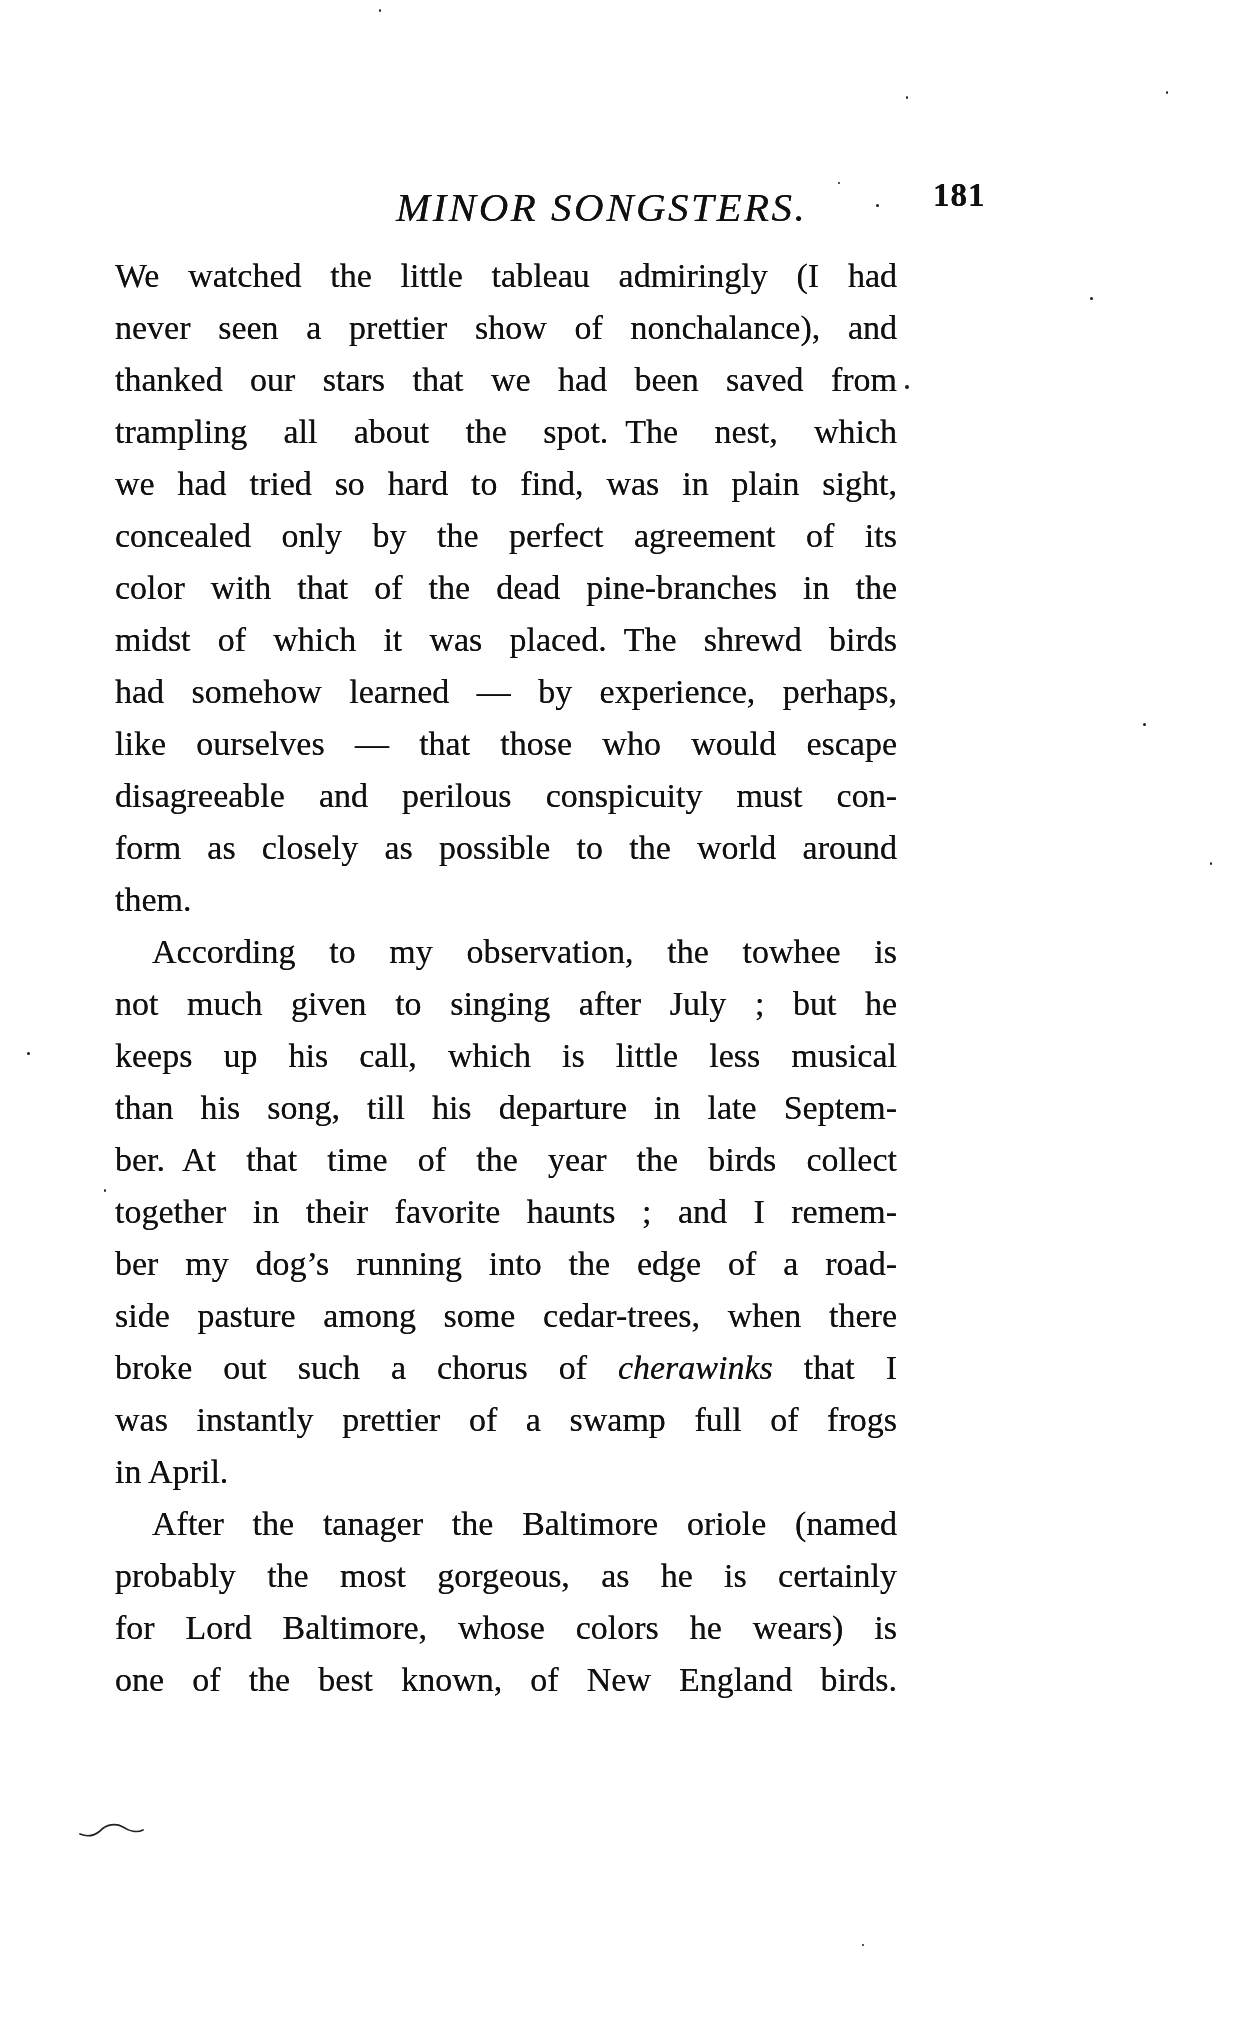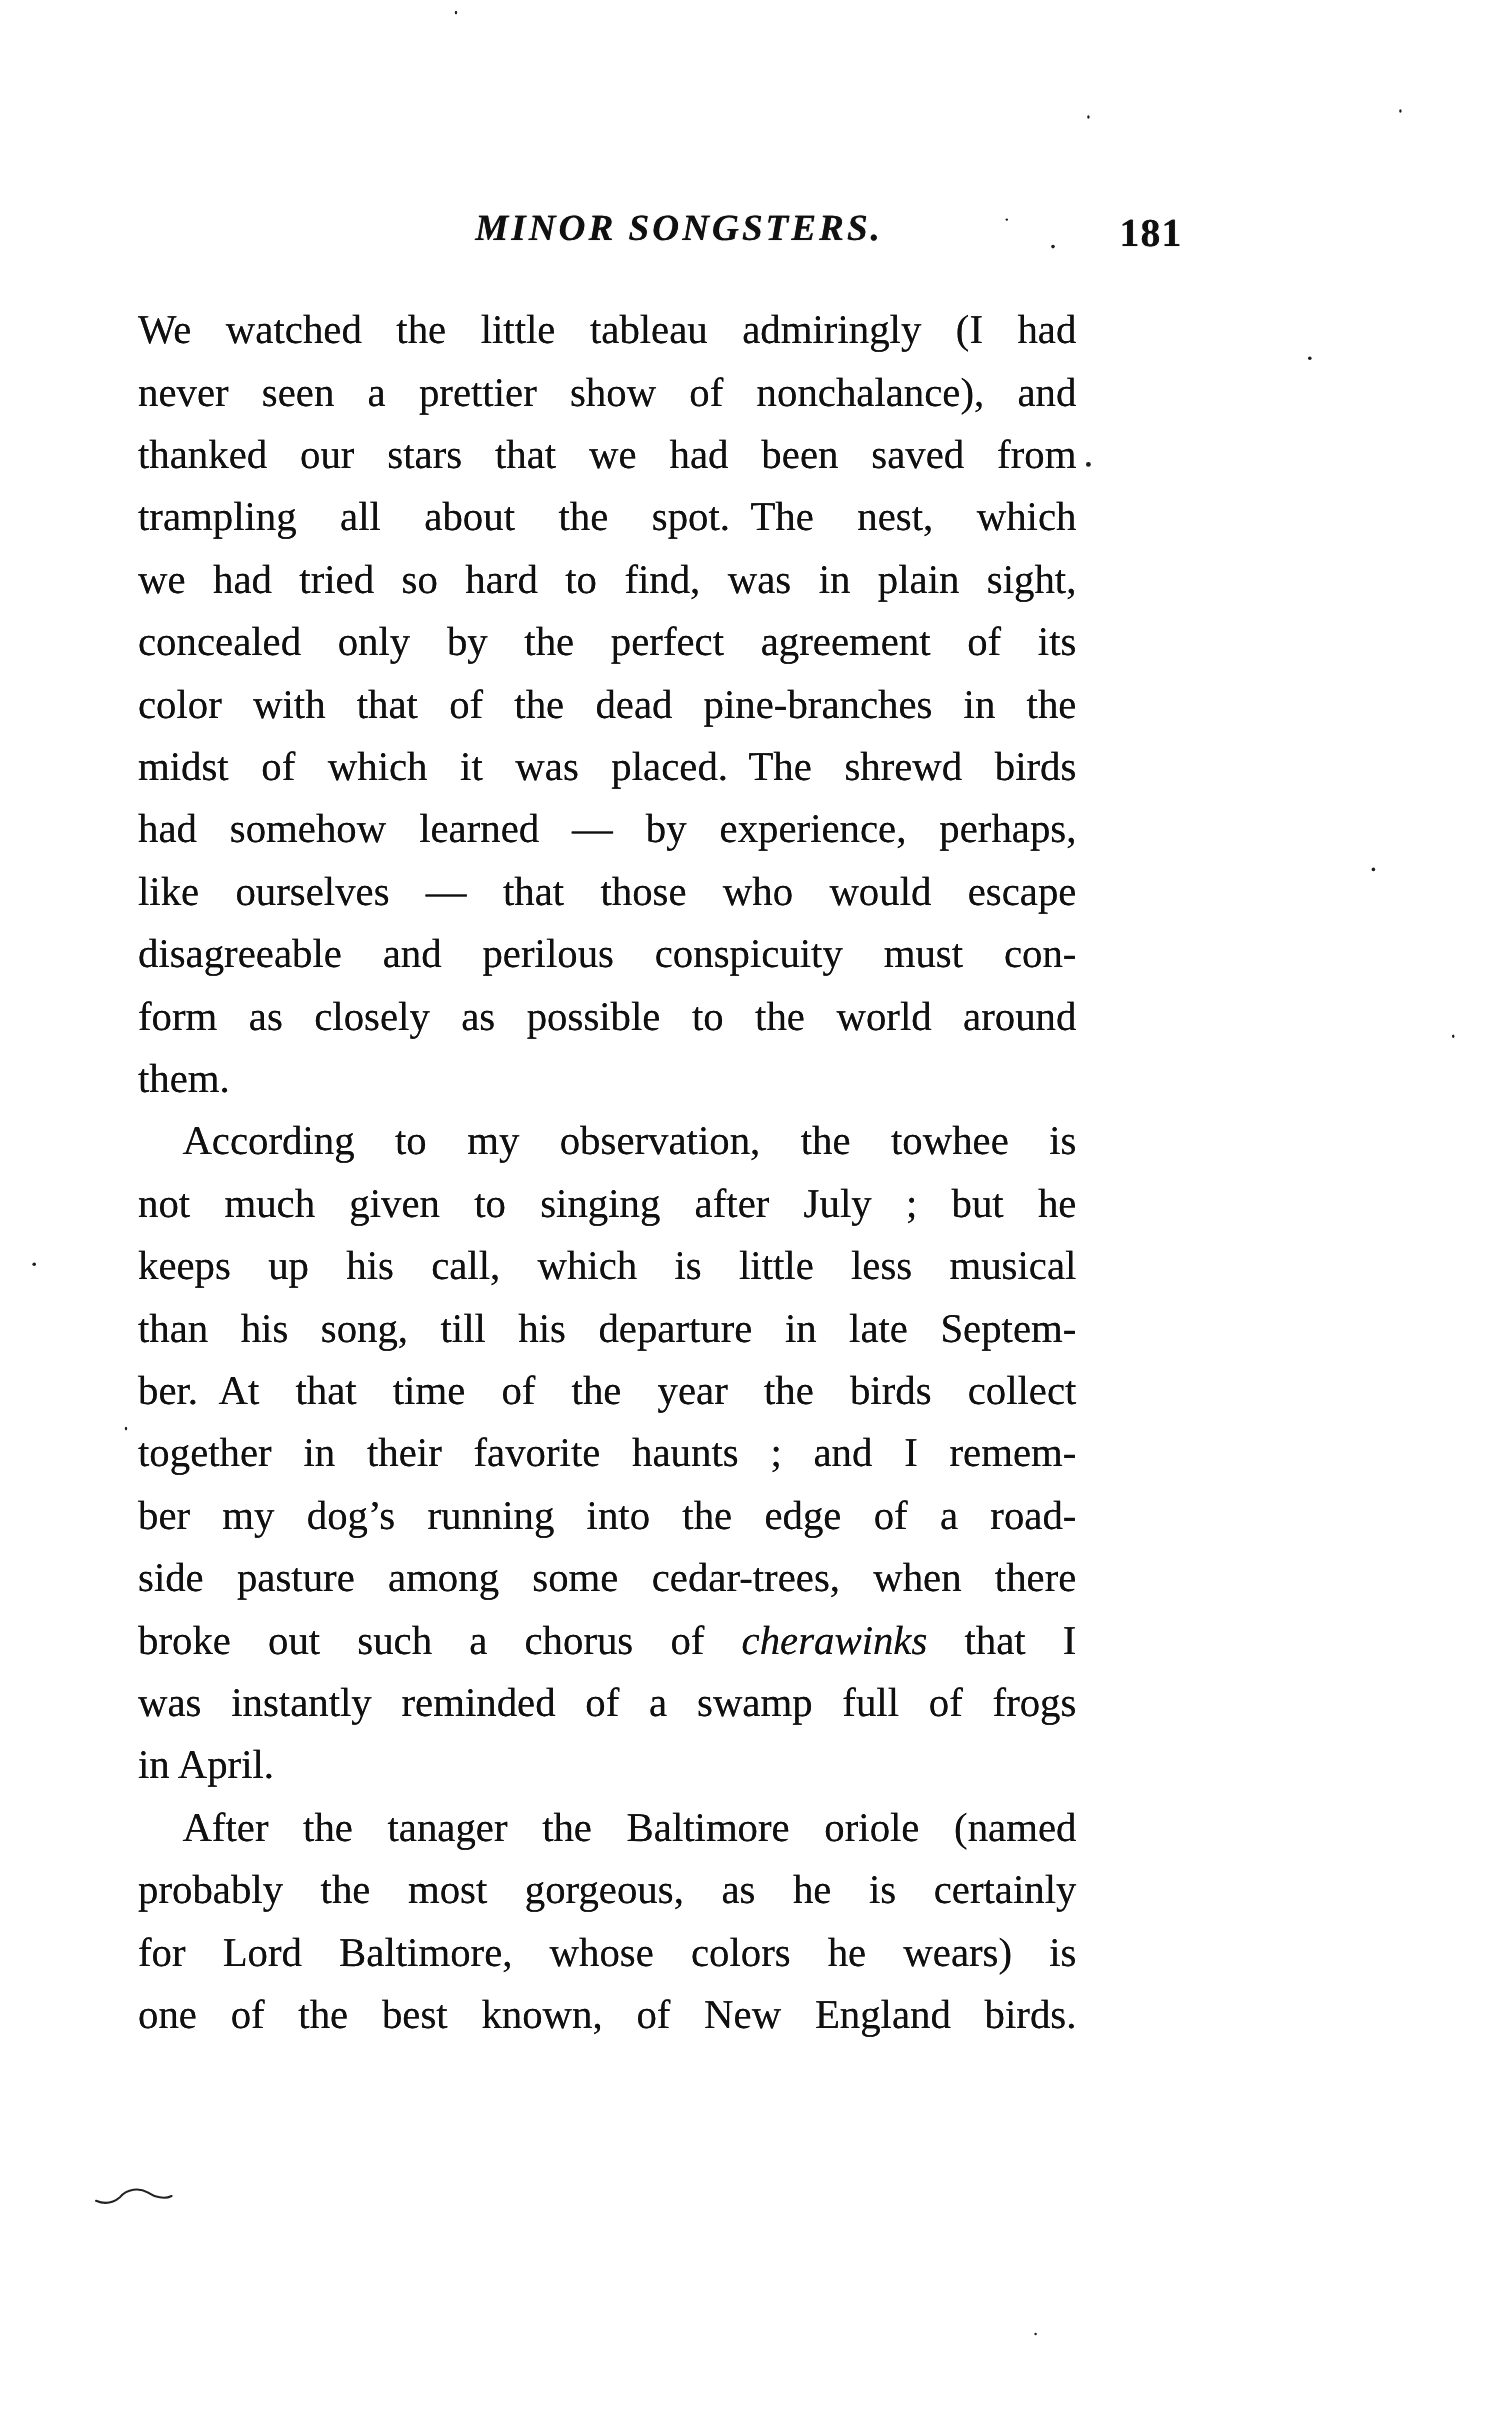--- a/index.html
+++ b/index.html
@@ -6,23 +6,23 @@
   body {
     width: 1249px; height: 2025px;
     background: #ffffff;
     position: relative;
     font-family: "Liberation Serif", "DejaVu Serif", serif;
     color: #101010;
     overflow: hidden;
   }
   .page { position: absolute; inset: 0; }
   .header-title {
-    position: absolute; left: 396px; top: 172px;
-    font-style: italic; font-weight: 700;
-    font-size: 31px; letter-spacing: 2.5px;
+    position: absolute; left: 396px; top: 183px;
+    font-style: italic; font-weight: 400;
+    font-size: 41px; letter-spacing: 2.5px;
     white-space: nowrap;
     text-shadow: 0 0 0.6px rgba(0,0,0,0.85);
   }
   .page-number {
     position: absolute; left: 933px; top: 179px;
     font-size: 33px; font-weight: 700; line-height: 1;
     letter-spacing: 1px;
     text-shadow: 0 0 0.6px rgba(0,0,0,0.85);
   }
   .body-text {
@@ -71,21 +71,21 @@
 
     <div class="line indent">According to my observation, the towhee is</div>
     <div class="line">not much given to singing after July ; but he</div>
     <div class="line">keeps up his call, which is little less musical</div>
     <div class="line">than his song, till his departure in late Septem-</div>
     <div class="line">ber. At that time of the year the birds collect</div>
     <div class="line">together in their favorite haunts ; and I remem-</div>
     <div class="line">ber my dog’s running into the edge of a road-</div>
     <div class="line">side pasture among some cedar-trees, when there</div>
     <div class="line"><span>broke out such a chorus of </span><span class="italic">cherawinks</span><span> that I</span></div>
-    <div class="line">was instantly reminded of a swamp full of frogs</div>
+    <div class="line">was instantly prettier of a swamp full of frogs</div>
     <div class="line last">in April.</div>
 
     <div class="line indent">After the tanager the Baltimore oriole (named</div>
     <div class="line">probably the most gorgeous, as he is certainly</div>
     <div class="line">for Lord Baltimore, whose colors he wears) is</div>
     <div class="line">one of the best known, of New England birds.</div>
   </div>
 
   <svg class="squiggle" width="70" height="22" viewBox="0 0 70 22">
     <path d="M2,14 C9,17 16,16 22,11 C28,4 38,3 45,7 C51,11 59,13 65,10" fill="none" stroke="#222222" stroke-width="1.7" stroke-linecap="round"></path>

